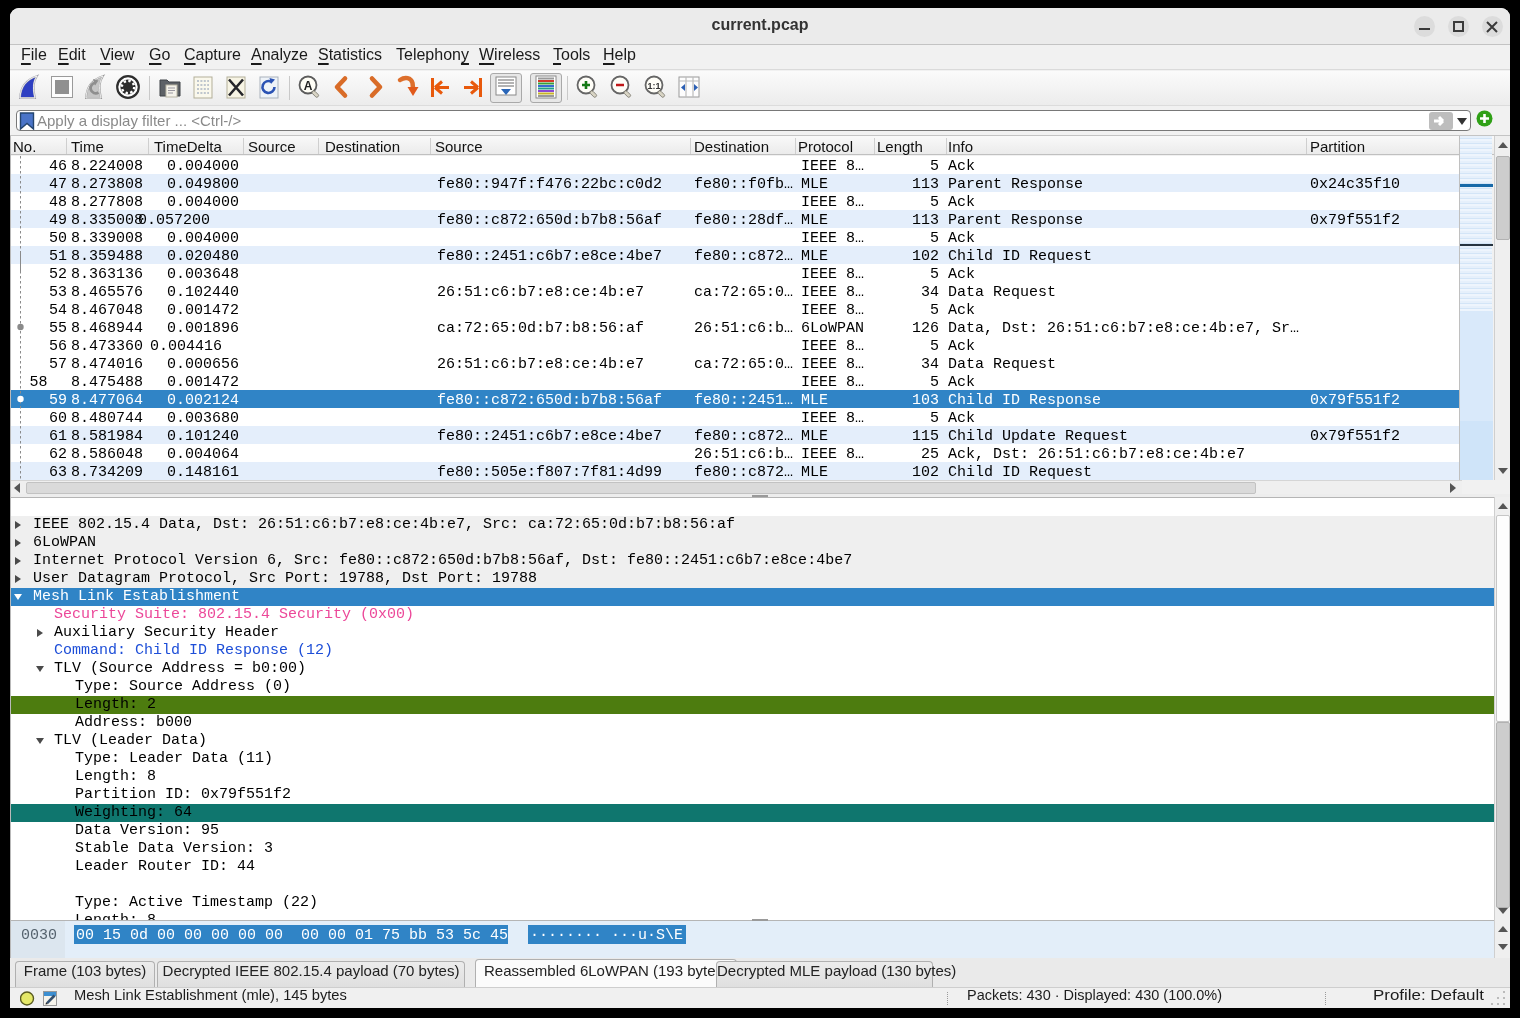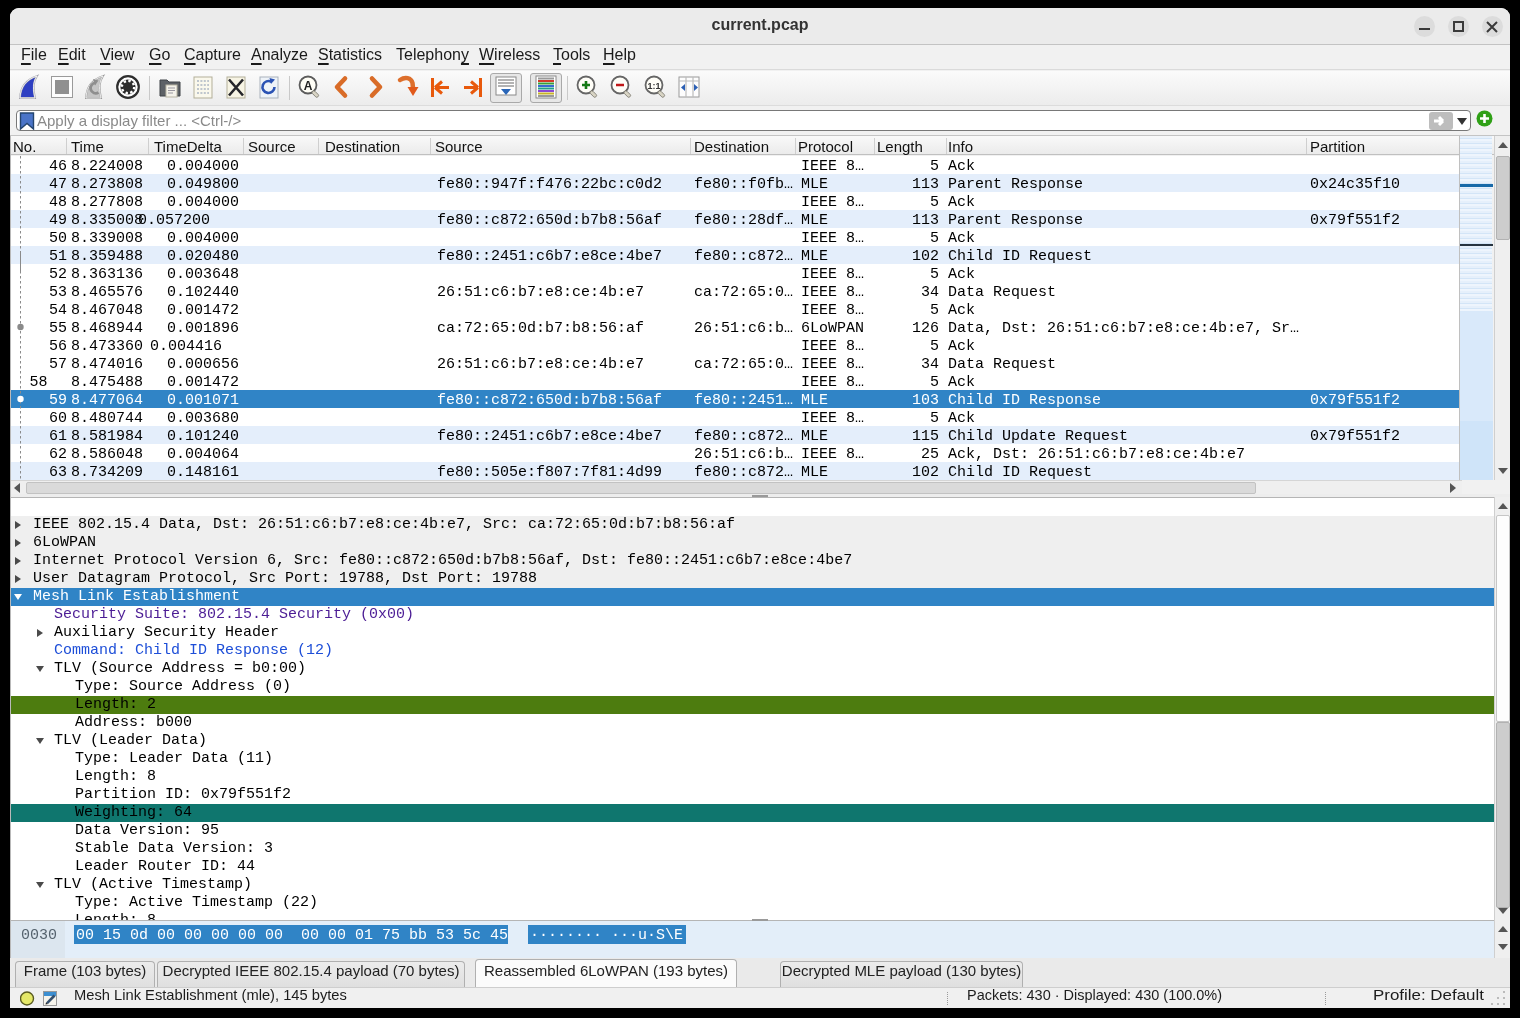--- a/index.html
+++ b/index.html
@@ -365,21 +365,21 @@
         <span class="pc mono" style="left:427px"></span>
         <span class="pc mono" style="left:684px"></span>
         <span class="pc mono" style="left:791px">IEEE 8…</span>
         <span class="pc mono" style="left:865px;width:64px;text-align:right">5</span>
         <span class="pc mono" style="left:938px">Ack</span>
         <span class="pc mono" style="left:1300px"></span>
       </div>
 <div class="prow abs bgs" style="top:234px">
         <span class="pc mono" style="left:0;width:57px;text-align:right">59</span>
         <span class="pc mono" style="left:61px">8.477064</span>
-        <span class="pc mono" style="left:140px;width:89px;text-align:right">0.001071</span>
+        <span class="pc mono" style="left:140px;width:89px;text-align:right">0.002124</span>
         <span class="pc mono" style="left:427px">fe80::c872:650d:b7b8:56af</span>
         <span class="pc mono" style="left:684px">fe80::2451…</span>
         <span class="pc mono" style="left:791px">MLE</span>
         <span class="pc mono" style="left:865px;width:64px;text-align:right">103</span>
         <span class="pc mono" style="left:938px">Child ID Response</span>
         <span class="pc mono" style="left:1300px">0x79f551f2</span>
       </div>
 <div class="prow abs bgw" style="top:252px">
         <span class="pc mono" style="left:0;width:57px;text-align:right">60</span>
         <span class="pc mono" style="left:61px">8.480744</span>
@@ -465,21 +465,21 @@
       </div>
 <div class="drow abs" style="top:72px;background:#efefef">
 <span class="tri-r" style="left:5px;top:5px;border-left-color:#4a4a4a"></span>
 <span class="pc mono" style="left:23px;color:#000">User Datagram Protocol, Src Port: 19788, Dst Port: 19788</span>
       </div>
 <div class="drow abs" style="top:90px;background:#3084c6">
 <span class="tri-d" style="left:4px;top:6px;border-top-color:#fff"></span>
 <span class="pc mono" style="left:23px;color:#fff">Mesh Link Establishment</span>
       </div>
 <div class="drow abs" style="top:108px;background:#fff">
-<span class="pc mono" style="left:44px;color:#4c1d95">Security Suite: 802.15.4 Security (0x00)</span>
+<span class="pc mono" style="left:44px;color:#ec4899">Security Suite: 802.15.4 Security (0x00)</span>
       </div>
 <div class="drow abs" style="top:126px;background:#fff">
 <span class="tri-r" style="left:27px;top:5px;border-left-color:#4a4a4a"></span>
 <span class="pc mono" style="left:44px;color:#000">Auxiliary Security Header</span>
       </div>
 <div class="drow abs" style="top:144px;background:#fff">
 <span class="pc mono" style="left:44px;color:#1d4ed8">Command: Child ID Response (12)</span>
       </div>
 <div class="drow abs" style="top:162px;background:#fff">
 <span class="tri-d" style="left:26px;top:6px;border-top-color:#4a4a4a"></span>
@@ -511,24 +511,20 @@
 <span class="pc mono" style="left:65px;color:#000">Weighting: 64</span>
       </div>
 <div class="drow abs" style="top:324px;background:#fff">
 <span class="pc mono" style="left:65px;color:#000">Data Version: 95</span>
       </div>
 <div class="drow abs" style="top:342px;background:#fff">
 <span class="pc mono" style="left:65px;color:#000">Stable Data Version: 3</span>
       </div>
 <div class="drow abs" style="top:360px;background:#fff">
 <span class="pc mono" style="left:65px;color:#000">Leader Router ID: 44</span>
-      </div>
-<div class="drow abs" style="top:378px;background:#fff">
-<span class="tri-d" style="left:26px;top:6px;border-top-color:#4a4a4a"></span>
-<span class="pc mono" style="left:44px;color:#000">TLV (Active Timestamp)</span>
       </div>
 <div class="drow abs" style="top:396px;background:#fff">
 <span class="pc mono" style="left:65px;color:#000">Type: Active Timestamp (22)</span>
       </div>
 <div class="drow abs" style="top:414px;background:#fff">
 <span class="pc mono" style="left:65px;color:#000">Length: 8</span>
       </div>
 </div>
 <div class="abs sbtrack" style="left:1484px;top:489px;width:16px;height:423px;border-left:1px solid #cfcfcf">
       <div class="arrow-u abs" style="left:3px;top:6px"></div>
@@ -547,21 +543,21 @@
 <div class="abs mono" style="left:520px;top:6px;color:#fff">········ ···u·S\E</div>
 </div>
 <div class="abs sbtrack" style="left:1484px;top:912px;width:16px;height:38px;border-left:1px solid #cfcfcf">
       <div class="arrow-u abs" style="left:3px;top:6px"></div>
       <div class="arrow-d abs" style="left:3px;top:24px"></div>
     </div>
 <div id="tabbar" class="abs">
 <div class="tab abs" style="left:5px;width:140px">Frame (103 bytes)</div>
 <div class="tab abs" style="left:147px;width:308px">Decrypted IEEE 802.15.4 payload (70 bytes)</div>
 <div class="tab tabactive abs" style="left:465px;width:262px">Reassembled 6LoWPAN (193 bytes)</div>
-<div class="tab abs" style="left:770px;width:243px">Decrypted MLE payload (130 bytes)</div>
+<div class="tab abs" style="left:706px;width:217px">Decrypted MLE payload (130 bytes)</div>
 </div>
 <div id="statusbar" class="abs">
 <svg class="abs" style="left:10px;top:3px" width="15" height="15">
         <circle cx="7" cy="7.5" r="6.5" fill="#e4e868" stroke="#5a5c20" stroke-width="1.4"></circle>
       </svg>
 <svg class="abs" style="left:33px;top:3px" width="15" height="15">
         <rect x="0.5" y="0.5" width="13" height="14" fill="#f6f4ec" stroke="#9a9a9a"></rect>
         <rect x="1" y="1" width="12" height="4" fill="#3d8fd1"></rect>
         <path d="M3,11.5 L10.5,3.5 L12.5,5.5 L5,13" fill="#35506e"></path>
         <path d="M3,11.5 L5,13 L2.5,13.5 z" fill="#222"></path>

